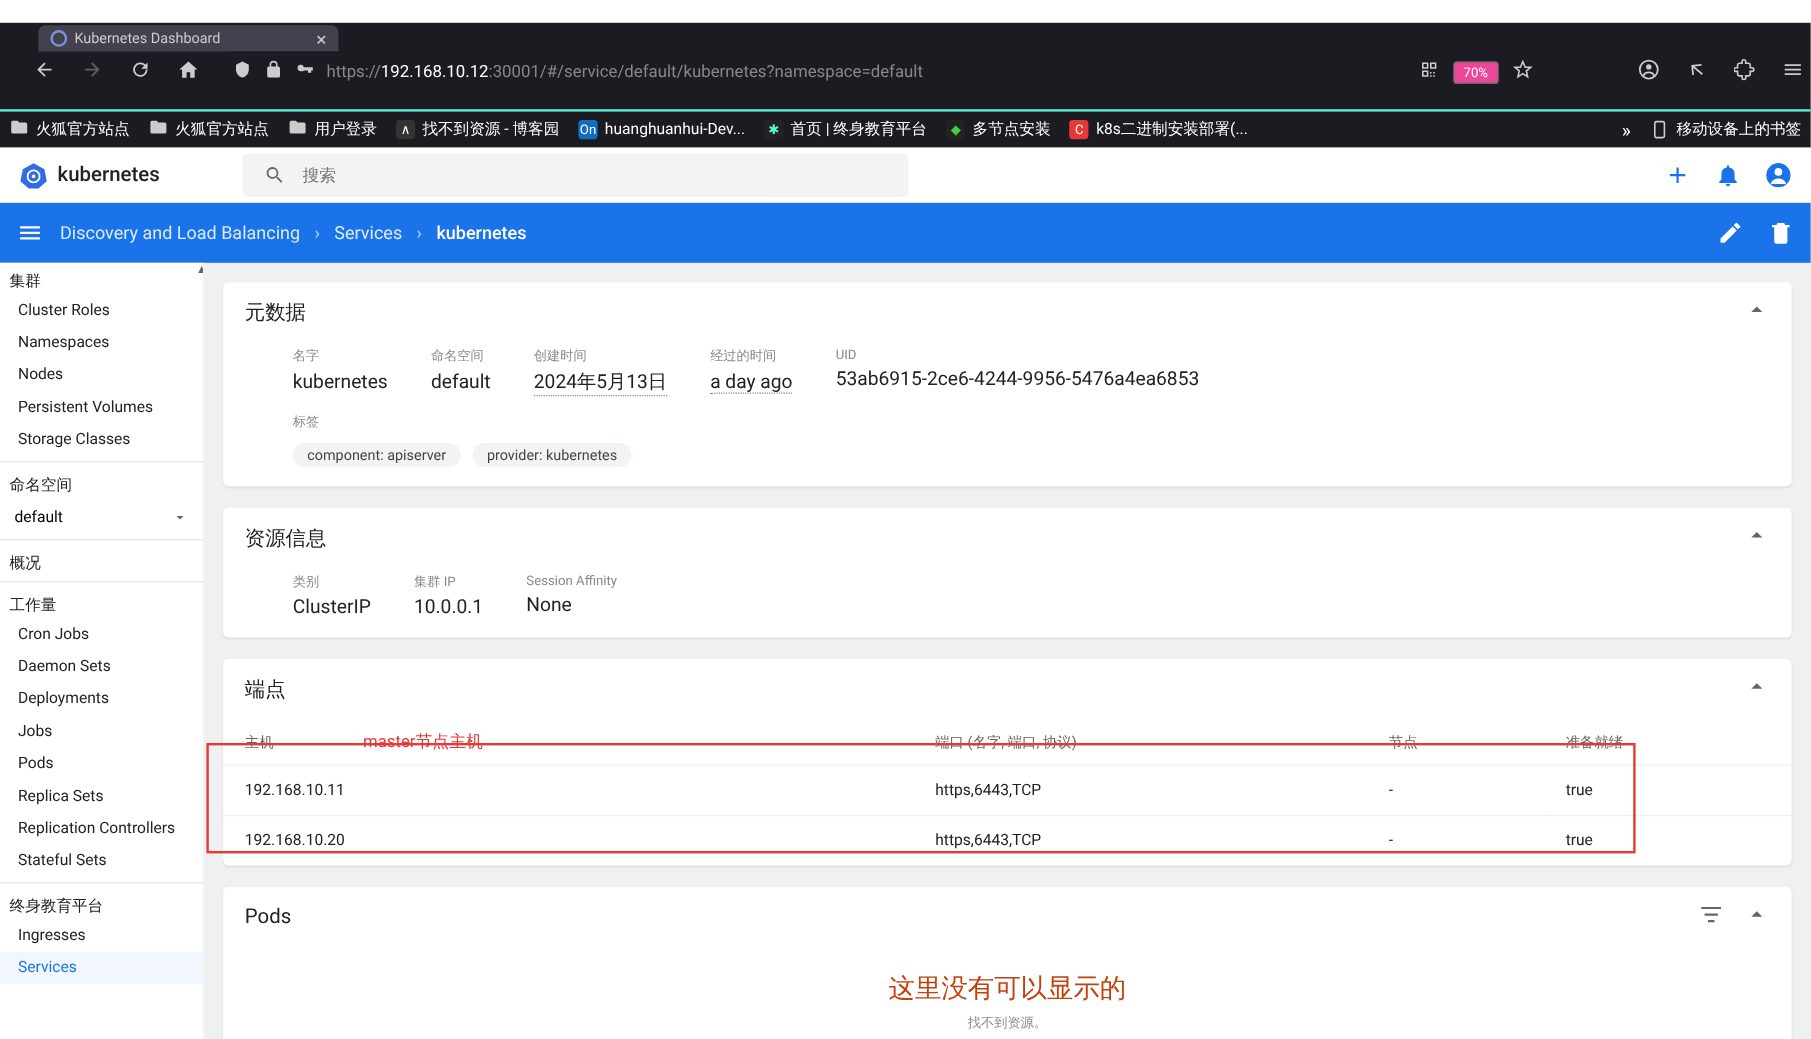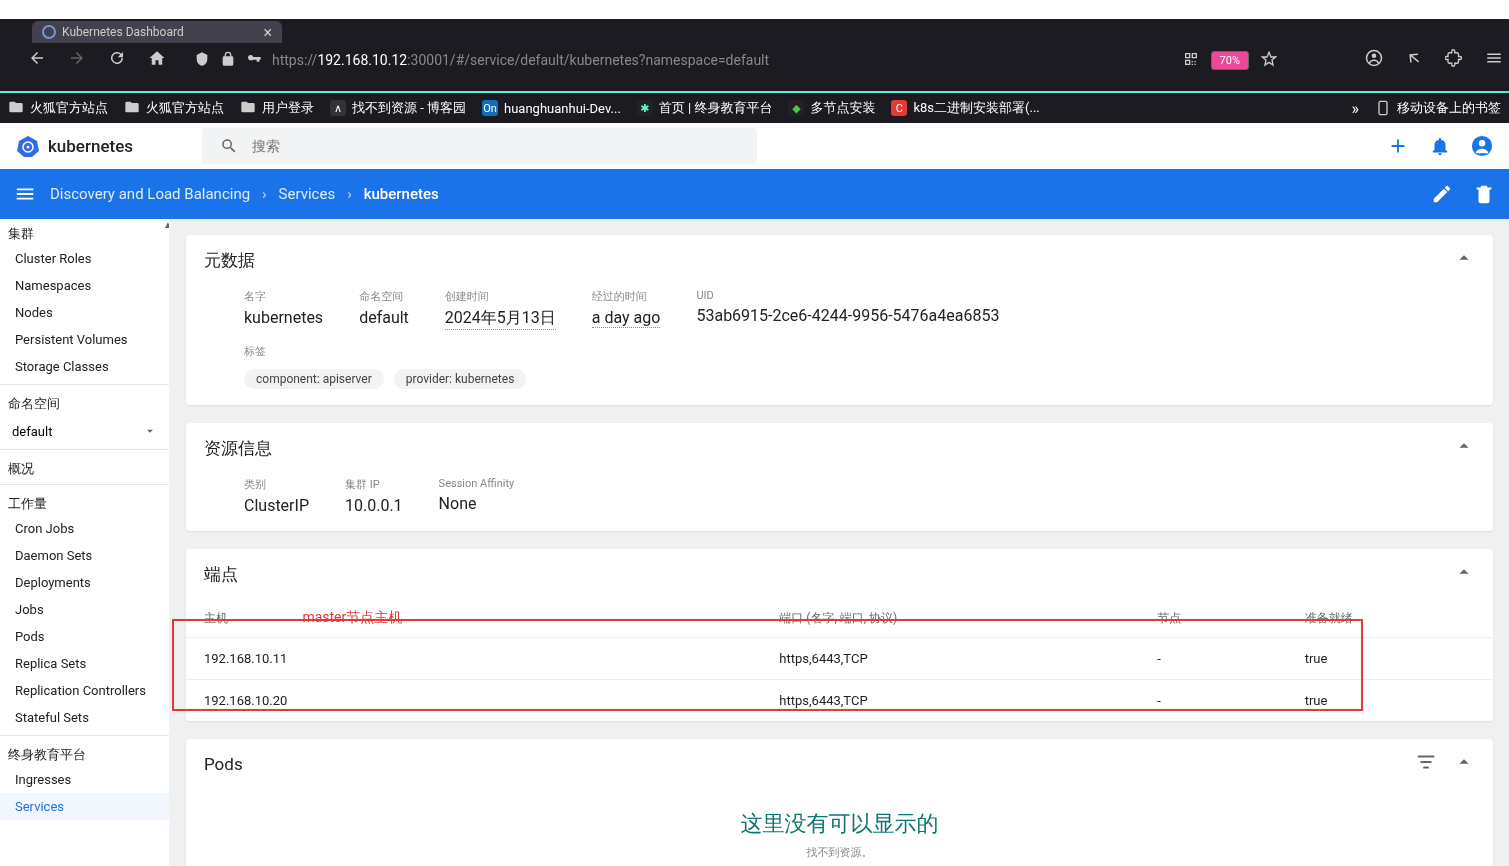--- a/index.html
+++ b/index.html
@@ -67,21 +67,21 @@
 .chip { background: #f1f3f4; border-radius: 10px; padding: 3px 12px; font-size: 12px; color: #444; }
 
 
 .tbl { width: 100%; border-collapse: collapse; }
 .tbl th { text-align: left; font-size: 12px; color: #666; font-weight: 400; padding: 10px 18px; }
 .tbl td { font-size: 13px; color: #222; padding: 13px 18px; border-top: 1px solid #eee; }
 .annotation-box { position: absolute; border: 2px solid #e53935; pointer-events: none; }
 .annotation-text { color: #e53935; font-size: 14px; }
 
 .pods-empty { text-align: center; padding: 20px 0 24px; }
-.pods-empty-title { font-size: 22px; color: #0f766e; margin-bottom: 6px; }
+.pods-empty-title { font-size: 22px; color: #c2410c; margin-bottom: 6px; }
 .pods-empty-sub { font-size: 11px; color: #888; }
 .card-icon svg { width: 22px; height: 22px; fill: #666; cursor: pointer; }
 .expand-toggle svg { width: 22px; height: 22px; fill: #666; }
 </style>
 </head>
 <body>
 
 <div class="browser-chrome">
   <div class="tab-bar">
     <div class="tab">

